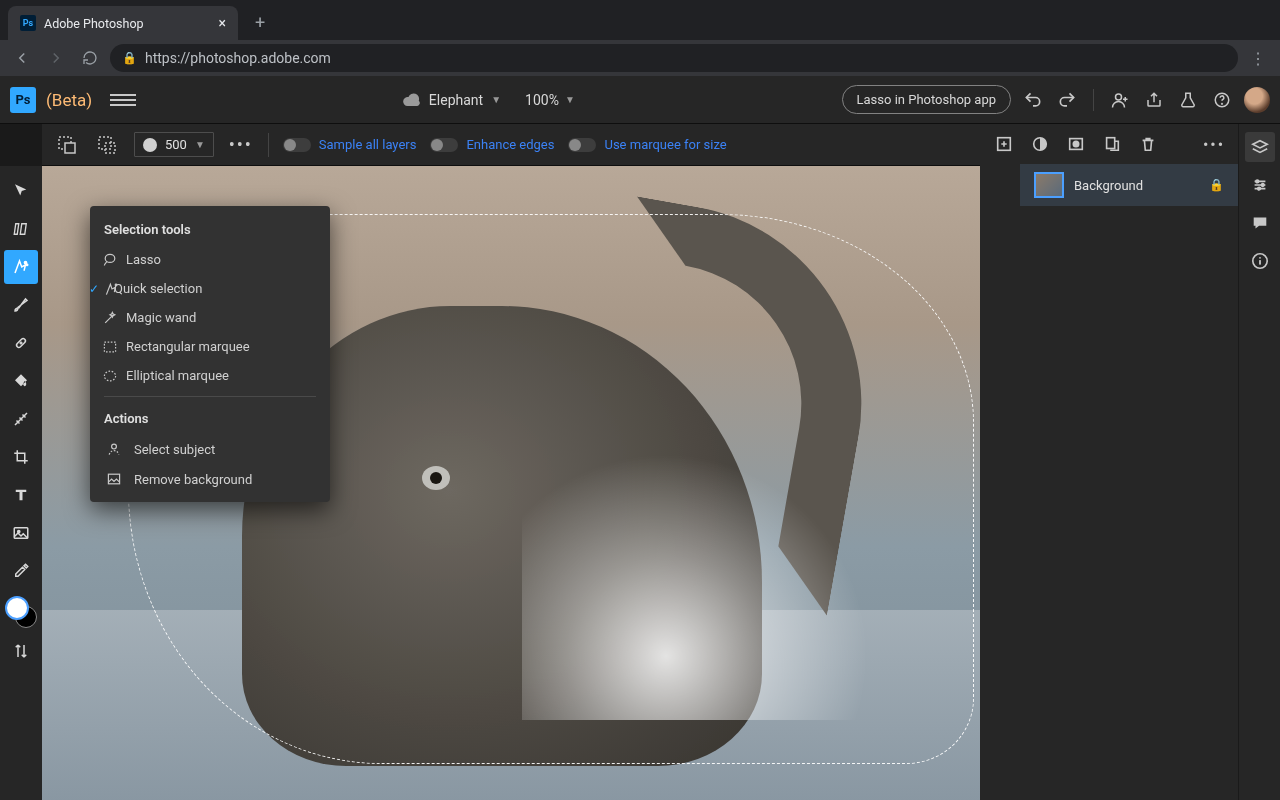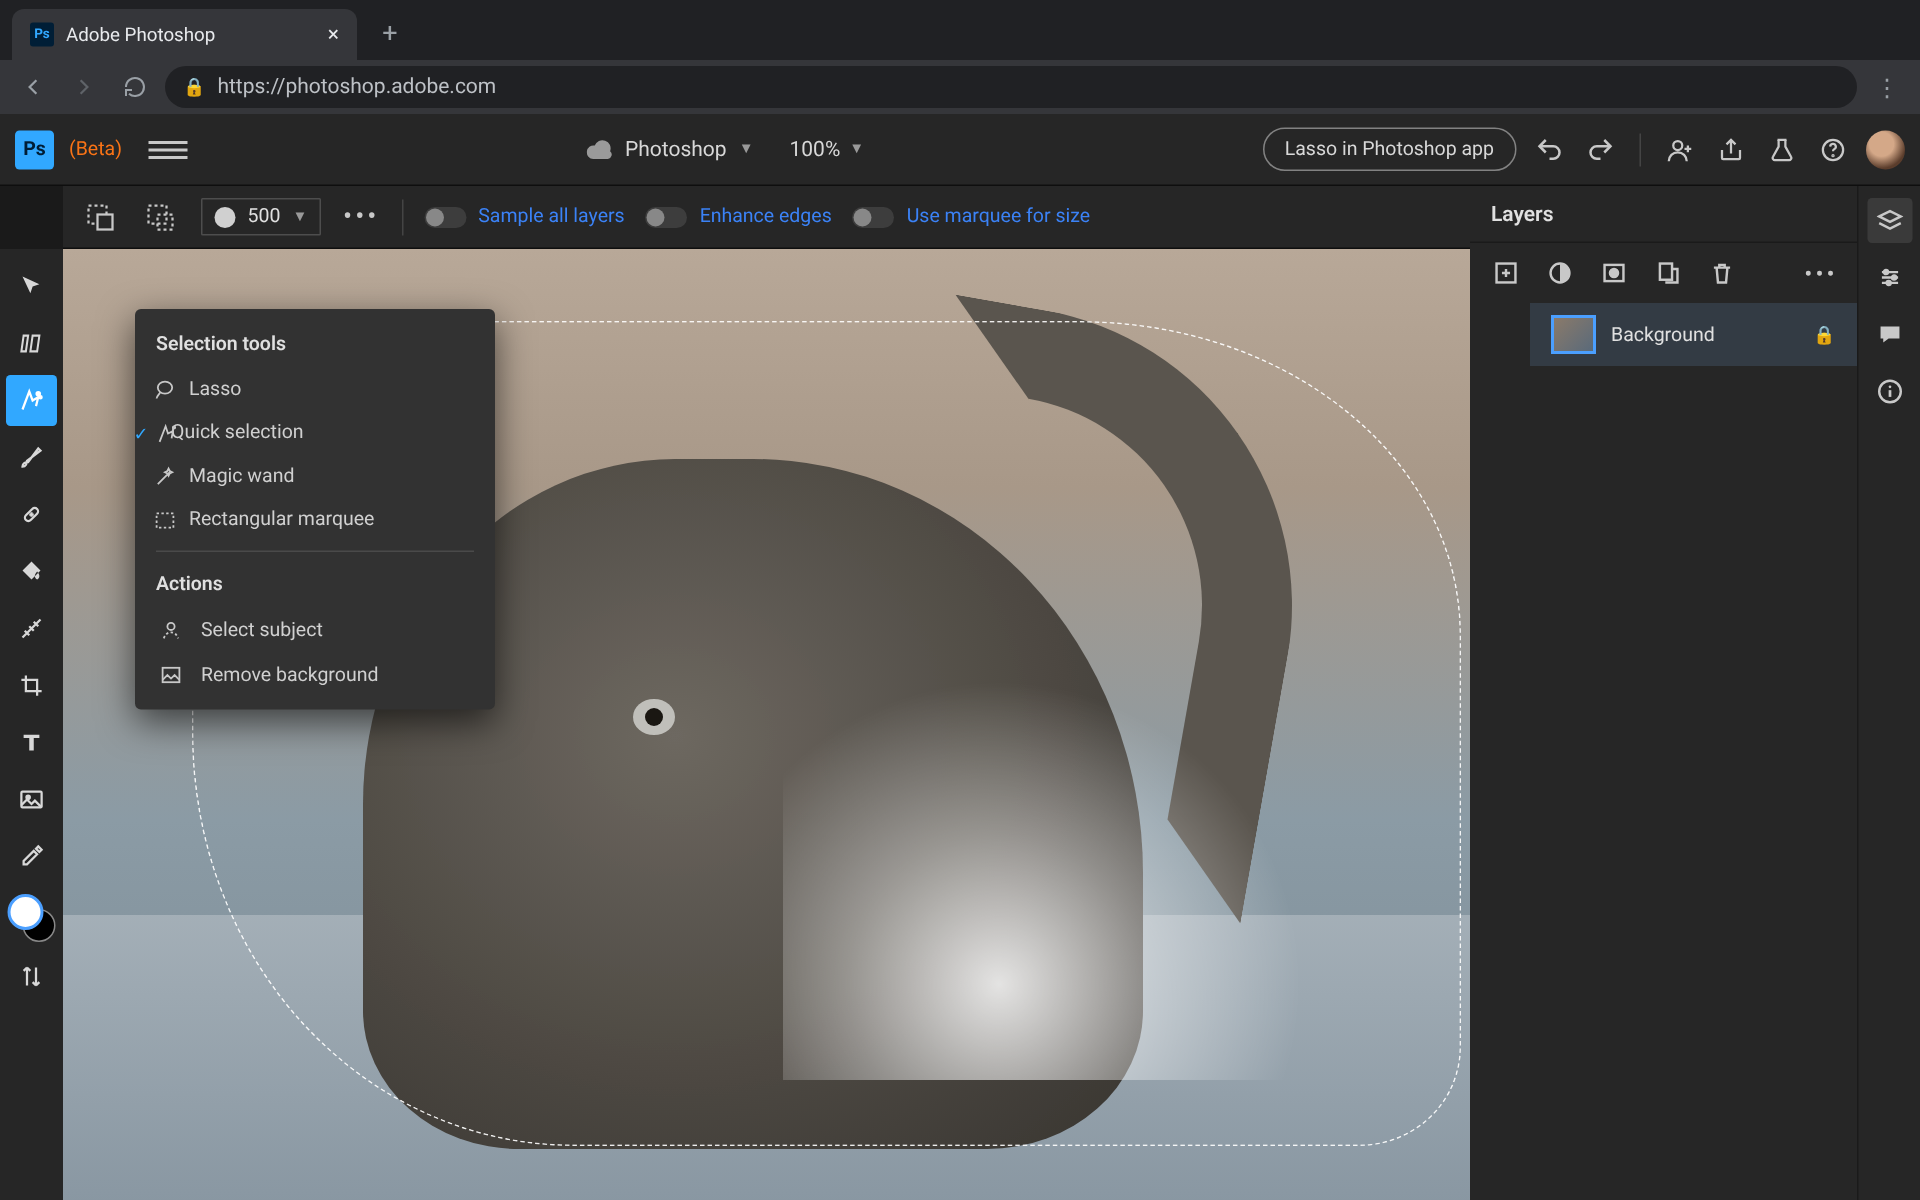--- a/index.html
+++ b/index.html
@@ -15,21 +15,21 @@
   .nav-btn { width: 28px; height: 28px; display:flex; align-items:center; justify-content:center; color:#9aa0a6; cursor:pointer; border-radius:50%; }
   .nav-btn.dis { color:#5f6368; }
   .url-box { flex:1; background:#202124; border-radius:14px; height:28px; display:flex; align-items:center; gap:8px; padding:0 12px; color:#bdc1c6; font-size:14px; }
   .lock { font-size:12px; }
   .menu-dots { width:28px; height:28px; display:flex; align-items:center; justify-content:center; color:#9aa0a6; cursor:pointer;}
 
   
   .app { height: calc(800px - 76px); background:#1a1a1a; display:flex; flex-direction:column; }
   .app-top { height: 48px; background:#262626; display:flex; align-items:center; padding:0 10px; gap:10px; border-bottom:1px solid #0e0e0e; }
   .ps-logo { width: 26px; height:26px; background:#31a8ff; border-radius:3px; display:flex; align-items:center; justify-content:center; color:#001e36; font-weight:bold; font-size:13px; }
-  .beta { font-size:13px; color:#f97316; }
+  .beta { font-size:17px; color:#fdba74; }
   .ham { width:26px; height:26px; display:flex; flex-direction:column; justify-content:center; gap:3px; cursor:pointer; margin-left:8px;}
   .ham div { height:2px; background:#c8c8c8; }
   .spacer { flex:1; }
   .doc-title { display:flex; align-items:center; gap:8px; font-size:14px; color:#d8d8d8; }
   .cloud { width:18px; height:14px; }
   .chev { font-size:10px; color:#999; }
   .zoom { font-size:14px; color:#d8d8d8; display:flex; gap:6px; align-items:center; margin-left:14px; }
   .pill-btn { border:1px solid #828282; border-radius:16px; padding:6px 14px; font-size:13px; color:#d8d8d8; cursor:pointer; }
   .top-icon { width:24px; height:24px; display:flex; align-items:center; justify-content:center; cursor:pointer; color:#c8c8c8; }
   .avatar { width:26px; height:26px; border-radius:50%; background: radial-gradient(circle at 40% 35%, #d4a888 35%, #5b3d2c 70%); }
@@ -139,21 +139,21 @@
     <div class="ham">
         <div></div>
         <div></div>
         <div></div>
       </div>
     <div class="spacer"></div>
     <div class="doc-title">
       <svg class="cloud" viewBox="0 0 24 16" fill="#9a9a9a">
           <path d="M19 16H6a6 6 0 1 1 1.3-11.9A7 7 0 0 1 21 9a4 4 0 0 1-2 7z"></path>
         </svg>
-      <span>Photoshop</span>
+      <span>Elephant</span>
       <span class="chev">▼</span>
     </div>
     <div class="zoom">
       <span>100%</span>
       <span class="chev">▼</span>
     </div>
     <div class="spacer"></div>
     <div class="pill-btn"><span>Lasso in Photoshop app</span></div>
     <div class="top-icon">
       <svg viewBox="0 0 24 24" width="20" height="20" fill="none" stroke="currentColor" stroke-width="2">
@@ -346,20 +346,28 @@
         <span>Magic wand</span>
       </div>
       <div class="fly-item">
         <span class="ficon">
             <svg viewBox="0 0 20 20" width="16" height="16" fill="none" stroke="#c8c8c8" stroke-width="1.5" stroke-dasharray="2 2">
               <rect x="3" y="4" width="14" height="12"></rect>
             </svg>
           </span>
         <span>Rectangular marquee</span>
       </div>
+      <div class="fly-item">
+        <span class="ficon">
+            <svg viewBox="0 0 20 20" width="16" height="16" fill="none" stroke="#c8c8c8" stroke-width="1.5" stroke-dasharray="2 2">
+              <ellipse cx="10" cy="10" rx="7" ry="6"></ellipse>
+            </svg>
+          </span>
+        <span>Elliptical marquee</span>
+      </div>
       <div class="fly-div"></div>
       <div class="fly-head">Actions</div>
       <div class="fly-item" style="padding-left:14px;">
         <span style="width:20px;display:inline-flex;justify-content:center;">
             <svg viewBox="0 0 20 20" width="16" height="16" fill="none" stroke="#c8c8c8" stroke-width="1.5">
               <circle cx="10" cy="7" r="3"></circle>
               <path d="M4 17c1-3 3-5 6-5s5 2 6 5" stroke-dasharray="2 2"></path>
             </svg>
           </span>
         <span>Select subject</span>
@@ -369,21 +377,20 @@
             <svg viewBox="0 0 20 20" width="16" height="16" fill="none" stroke="#c8c8c8" stroke-width="1.5">
               <rect x="3" y="4" width="14" height="12"></rect>
               <path d="M3 14l4-4 3 3 3-3 4 4"></path>
             </svg>
           </span>
         <span>Remove background</span>
       </div>
     </div>
 
     <div class="right-col" style="top:0;">
-      <div class="panel-head">Layers</div>
       <div class="panel-tools">
         <div class="pt">
             <svg viewBox="0 0 20 20" width="18" height="18" fill="none" stroke="currentColor" stroke-width="1.8">
               <rect x="3" y="3" width="14" height="14"></rect>
               <path d="M10 7v6M7 10h6"></path>
             </svg>
           </div>
         <div class="pt">
             <svg viewBox="0 0 20 20" width="18" height="18" fill="currentColor">
               <circle cx="10" cy="10" r="7" fill="none" stroke="currentColor" stroke-width="1.8"></circle>

